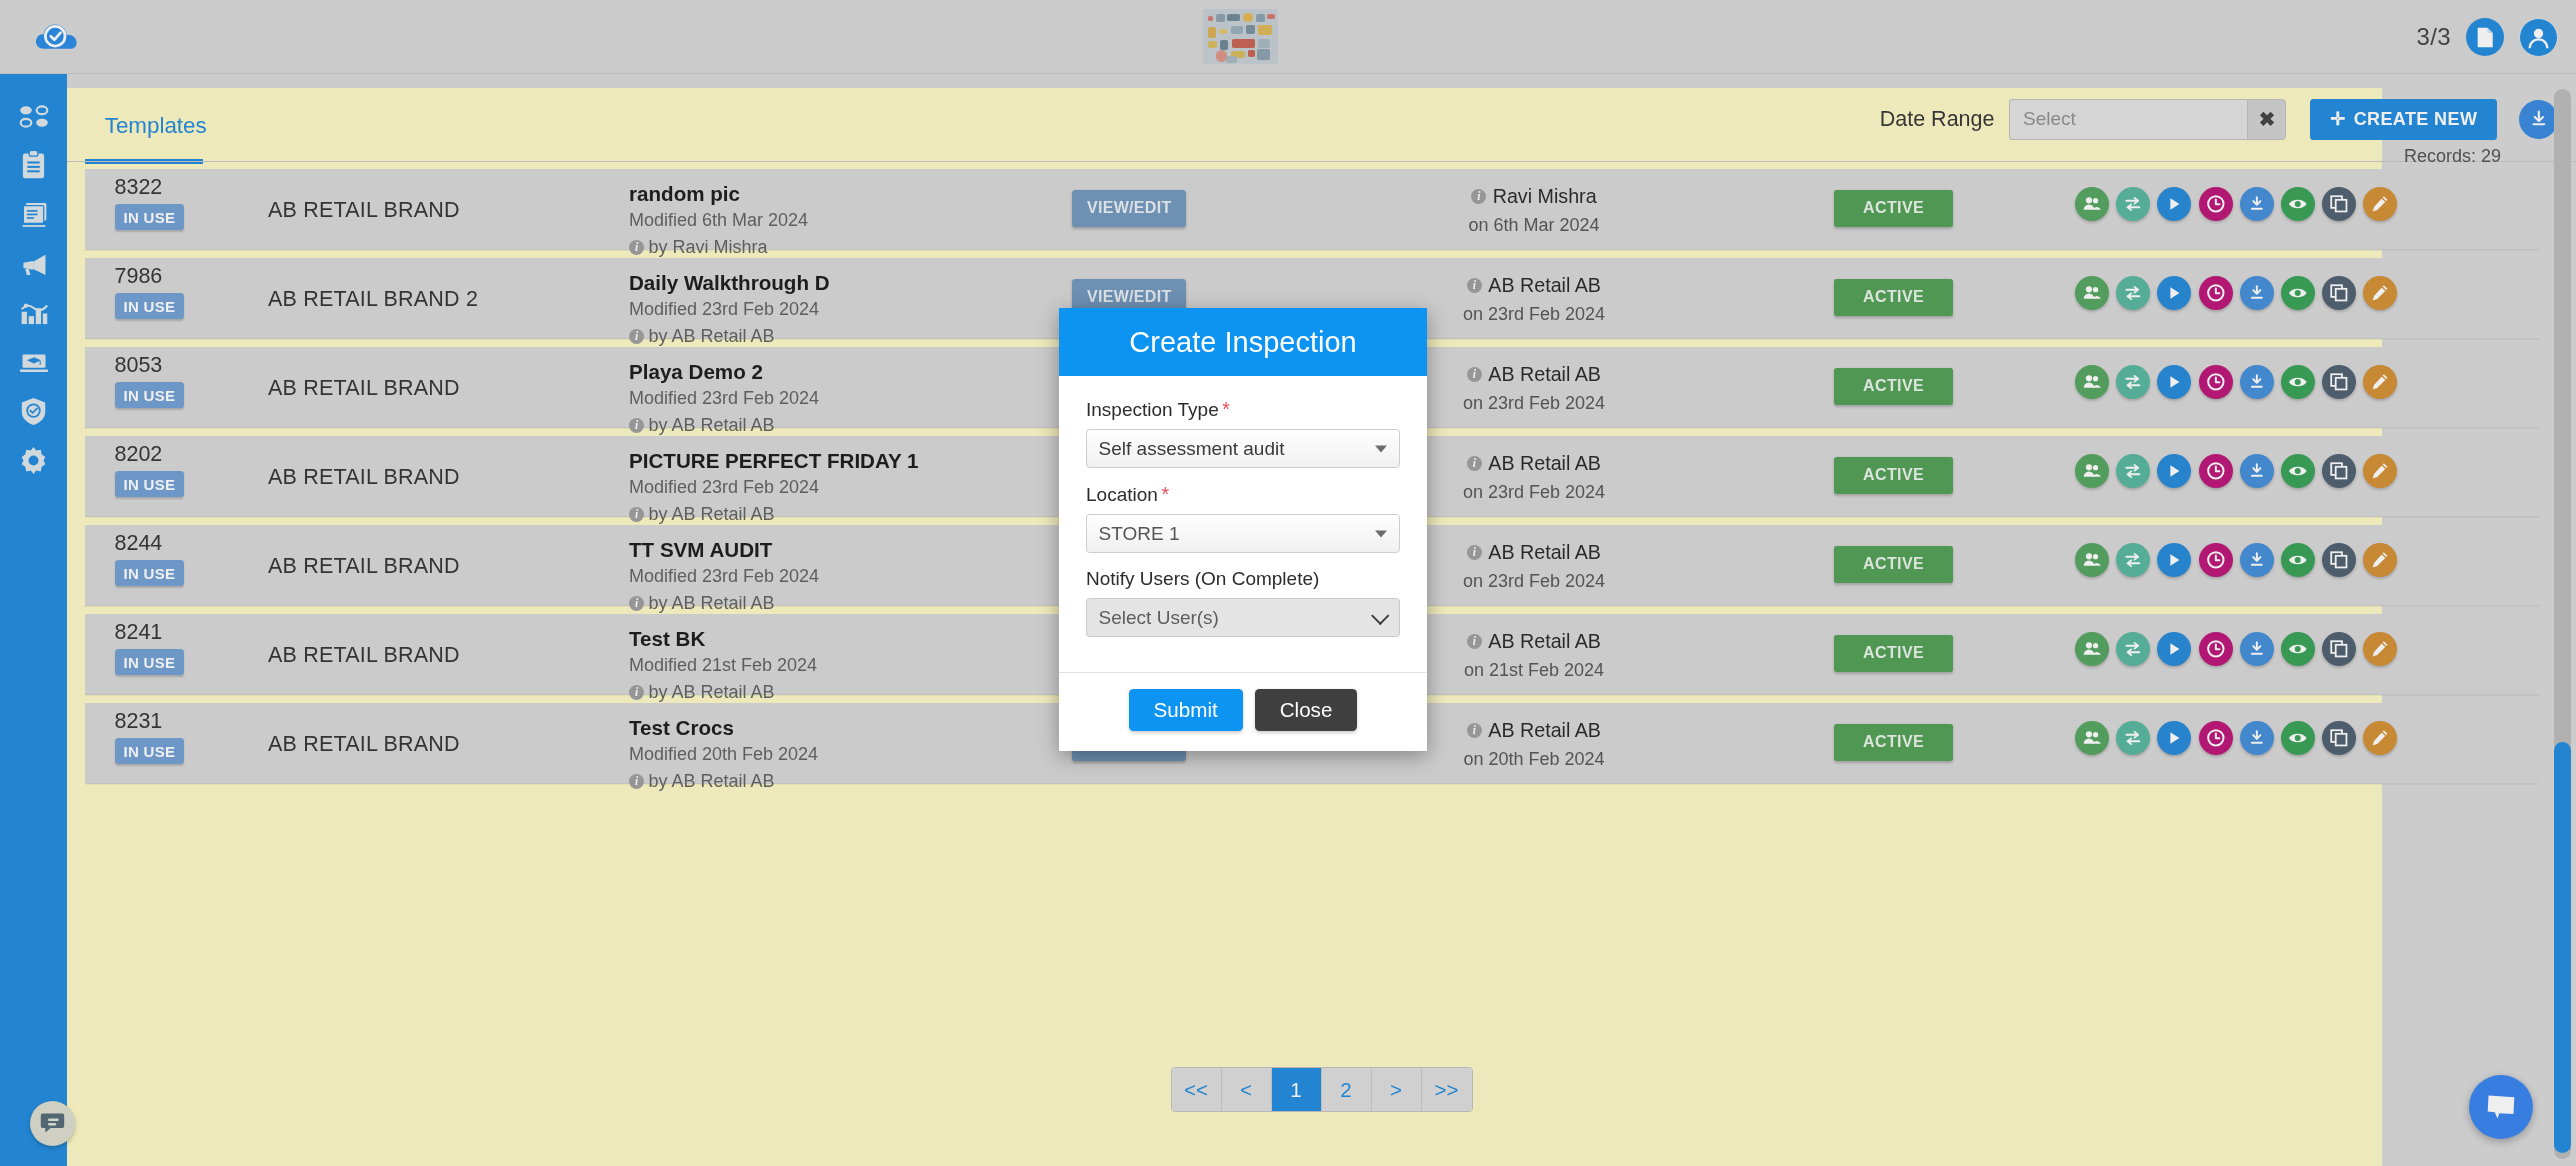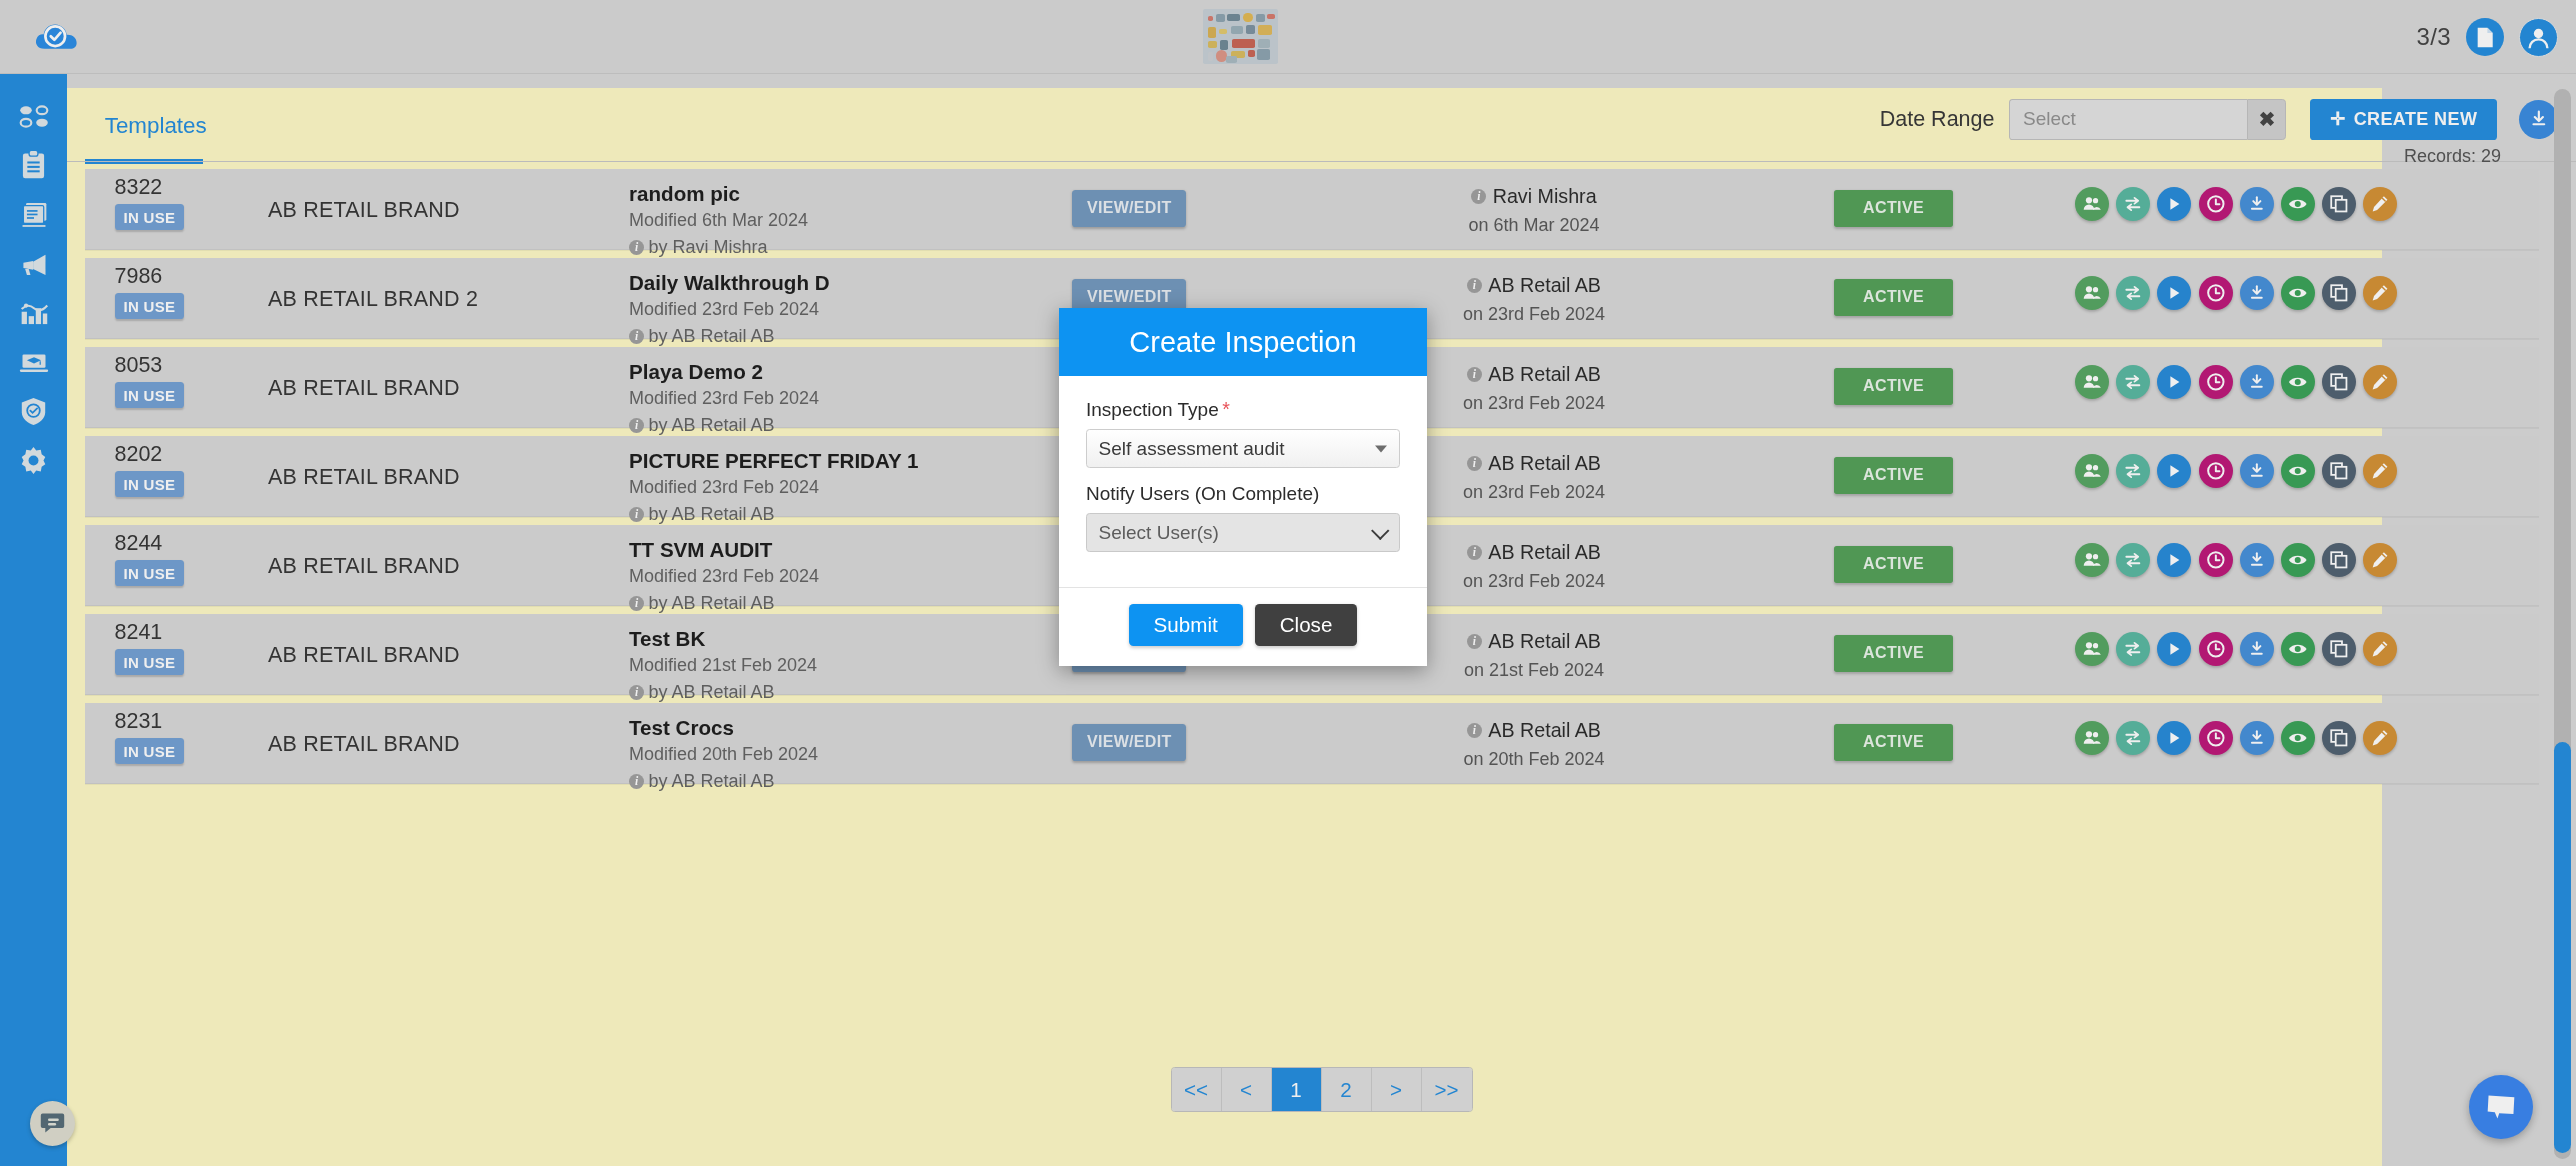--- a/index.html
+++ b/index.html
@@ -1055,20 +1055,29 @@
     <div class="fgroup">
       <label class="flabel">
         <span>Inspection Type</span><span class="req">*</span>
       </label>
       <div class="fselect">
         <span>Self assessment audit</span>
         <span class="caret"></span>
       </div>
     </div>
 
+    <div class="fgroup">
+      <label class="flabel">
+        <span>Location</span><span class="req">*</span>
+      </label>
+      <div class="fselect muted">
+        <span>STORE 1</span>
+        <span class="caret"></span>
+      </div>
+    </div>
 
     <div class="fgroup">
       <label class="flabel">Notify Users (On Complete)</label>
       <div class="fselect flat">
         <span>Select User(s)</span>
         <span class="chev"></span>
       </div>
     </div>
 
   </div>

